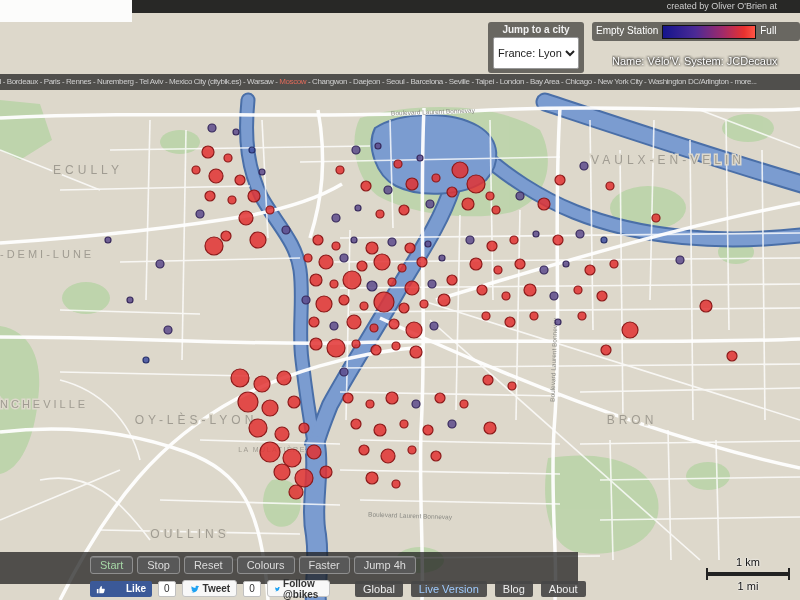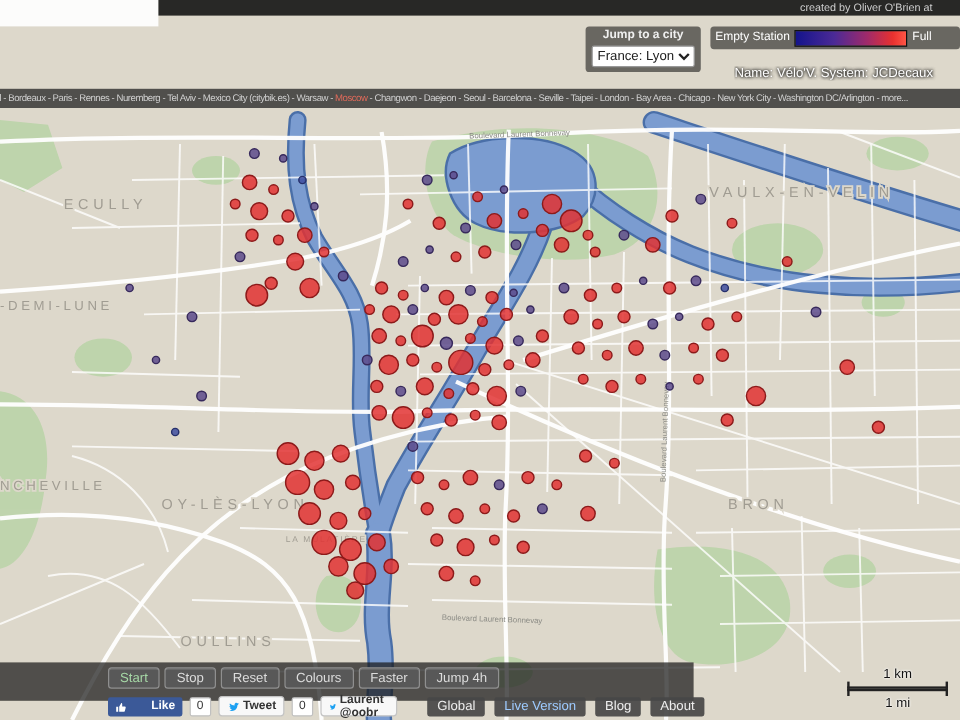--- a/index.html
+++ b/index.html
@@ -8,21 +8,21 @@
 
   
   #header-bar{position:absolute;left:0;top:0;width:800px;height:13px;background:rgba(15,15,15,.88);z-index:6;
     color:#cfcfcf;font-size:9px;line-height:13px;text-align:right;padding-right:23px;box-sizing:border-box;white-space:nowrap;}
   #header-blank{position:absolute;left:0;top:0;width:132px;height:22px;background:#fcfcfb;z-index:7;}
 
   
   #top-controls{position:absolute;top:22px;right:0;z-index:8;display:flex;align-items:flex-start;gap:8px;}
   .ctl-group{background:rgba(20,20,20,.58);border-radius:3px;padding:2px 5px 4px;text-align:center;}
   .ctl-label{color:#f0f0f0;font-size:10px;margin-bottom:2px;white-space:nowrap;font-weight:bold;}
-  .ctl-group select{font-size:11px;height:18px;background:#fff;border:1px solid #999;border-radius:2px;color:#222;}
+  .ctl-group select{font-size:11px;height:32px;background:#fff;border:1px solid #999;border-radius:2px;color:#222;}
   #legend-group{background:rgba(20,20,20,.58);border-radius:3px;padding:3px 4px 2px;width:208px;box-sizing:border-box;}
   #legend-row{display:flex;align-items:flex-start;gap:4px;}
   #legend-empty{color:#fff;font-size:10px;white-space:nowrap;}
   #legend-gradient{width:92px;height:12px;border:1px solid #111;flex:none;}
   #legend-full{color:#fff;font-size:10px;white-space:nowrap;overflow:hidden;width:18px;flex:none;}
   #legend-caption{color:#b9c0ea;font-size:9.5px;margin-top:3px;white-space:nowrap;overflow:hidden;width:198px;}
   #name-line{position:absolute;top:55px;left:612px;width:188px;z-index:8;color:#fff;font-size:11px;white-space:nowrap;overflow:hidden;
     text-shadow:0 0 3px #000,0 0 3px #000;}
 
   
@@ -388,21 +388,21 @@
         <svg width="11" height="10" viewBox="0 0 12 12">
           <path d="M11.5,2.5 C11,2.7 10.5,2.7 10,2.5 C9.5,2 8.5,1.8 7.8,2.5 C7.2,3 7,4 7.2,4.8 C5.5,4.7 3.8,4 2.5,2.8 C2,3.8 2.3,4.8 3.2,5.4 C2.8,5.4 2.4,5.3 2,5.1 C2,6.1 2.8,7 3.8,7.2 C3.4,7.3 3,7.3 2.6,7.2 C2.9,8.1 3.8,8.7 4.8,8.7 C4,9.4 2.9,9.8 2,9.7 C4,10.7 8,10.5 9.5,7 C10,6 10,5 10,4.5 C10.5,4.2 11.2,3.2 11.5,2.5 Z" fill="#1da1f2"></path>
         </svg>
         <span>Tweet</span>
       </div>
       <div class="count-box">0</div>
       <div class="tw-btn">
         <svg width="11" height="10" viewBox="0 0 12 12">
           <path d="M11.5,2.5 C11,2.7 10.5,2.7 10,2.5 C9.5,2 8.5,1.8 7.8,2.5 C7.2,3 7,4 7.2,4.8 C5.5,4.7 3.8,4 2.5,2.8 C2,3.8 2.3,4.8 3.2,5.4 C2.8,5.4 2.4,5.3 2,5.1 C2,6.1 2.8,7 3.8,7.2 C3.4,7.3 3,7.3 2.6,7.2 C2.9,8.1 3.8,8.7 4.8,8.7 C4,9.4 2.9,9.8 2,9.7 C4,10.7 8,10.5 9.5,7 C10,6 10,5 10,4.5 C10.5,4.2 11.2,3.2 11.5,2.5 Z" fill="#1da1f2"></path>
         </svg>
-        <span>Laurent @oobr</span>
+        <span>Follow @bikes</span>
       </div>
       <div id="footer-links">
           <div class="flink">Global</div>
           <div class="flink live">Live Version</div>
           <div class="flink">Blog</div>
           <div class="flink">About</div>
         </div>
     </div>
   </div>
 

